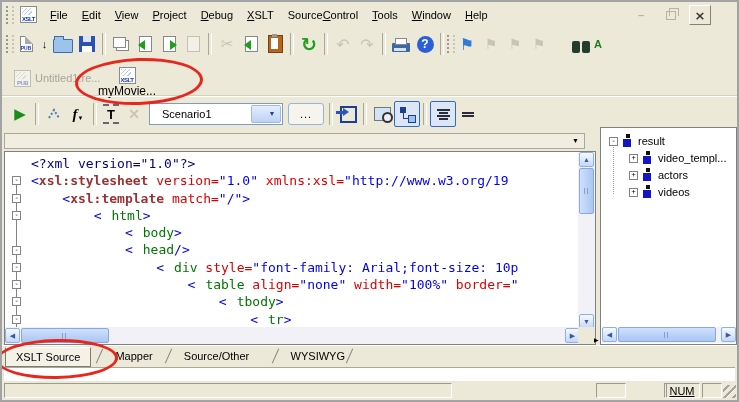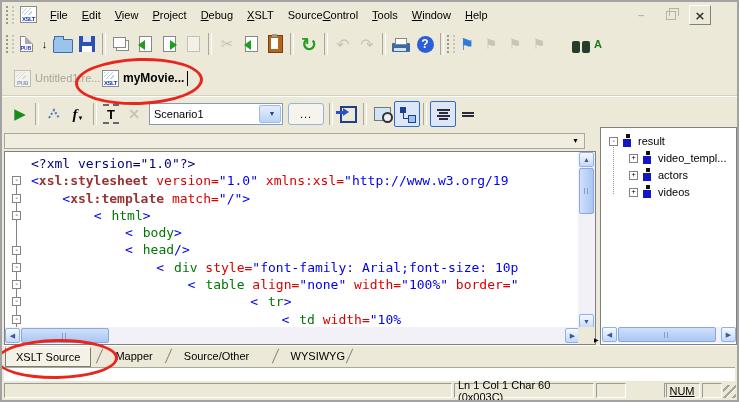--- a/index.html
+++ b/index.html
@@ -51,21 +51,21 @@
   .binoc::before,.binoc::after{content:"";position:absolute;top:0;width:8px;height:12px;background:#233c2c;border-radius:2px;}
   .binoc::before{left:0;} .binoc::after{right:0;}
   
   .doctabs{left:0;top:59px;width:735px;height:34px;border-bottom:1px solid #d4d0c0;}
   .doctab{position:absolute;top:6px;display:flex;align-items:center;height:22px;}
   .caret{width:1px;height:15px;background:#000;margin-left:3px;}
   .red-ellipse{position:absolute;border:3px solid #e8261c;border-radius:50%;pointer-events:none;z-index:50;}
   
   .scenbar{left:0;top:94px;width:735px;height:35px;display:flex;align-items:center;padding-left:6px;box-sizing:border-box;border-top:1px solid #fff;}
   .combo{width:132px;height:20px;background:#fff;border:1px solid #7f9db9;display:flex;align-items:center;position:relative;margin:0 3px;flex:none;}
-  .combo span{padding-left:4px;}
+  .combo span{padding-left:12px;}
   .combo-btn{position:absolute;right:1px;top:1px;width:16px;height:16px;background:linear-gradient(#e6eefc,#bcd2f5);border:1px solid #9db9eb;border-radius:2px;
      color:#21409a;font-size:7px;line-height:16px;text-align:center;}
   .xpbtn{height:20px;padding:0 5px;background:#f6f4ec;border:1px solid #94b4e0;border-radius:3px;display:flex;align-items:center;justify-content:center;margin:0 2px;flex:none;}
   .checked{background:#dde6f6;border:1px solid #316ac5;border-radius:2px;}
   .hbars i{display:block;height:2px;background:#2a2a3a;margin:1px auto;}
   
   .strip{left:2px;top:131px;width:581px;height:16px;background:#f1eee1;border:1px solid #aca899;box-sizing:border-box;}
   .strip .dd{position:absolute;right:2px;top:1px;width:13px;height:12px;text-align:center;font-size:7px;line-height:12px;color:#000;}
   
   .editor{left:2px;top:149px;width:592px;height:194px;background:#fff;border:1px solid #808080;box-sizing:border-box;overflow:hidden;}
@@ -218,21 +218,21 @@
     <div class="tbicon" style="width:10px;overflow:hidden;color:#1d7a1d;font-weight:bold;">
         <span>A</span>
       </div>
   </div>
 
   <div class="abs doctabs">
     <div class="doctab" style="left:8px;color:#a8a49a;">
       <span class="tabicon" style="opacity:.45;" data-glyph="PUB"></span>
       <span>Untitled1.re...</span>
     </div>
-    <div class="doctab" style="left:96px;font-weight:bold;font-size:12px;">
+    <div class="doctab" style="left:96px;font-weight:normal;font-size:12px;flex-direction:column;">
       <span class="tabicon" data-glyph="XSLT"></span>
       <span>myMovie...</span>
       <span class="caret"></span>
     </div>
   </div>
   <div class="red-ellipse" style="left:73px;top:56px;width:122px;height:41px;transform:rotate(-2deg);"></div>
 
   <div class="abs scenbar">
     <div class="tbicon" style="color:#1a8c1a;font-size:15px;">
         <span>▶</span>
@@ -306,20 +306,21 @@
   <div class="abs editor">
     <div class="codearea" id="code-lines" style="padding-top: 3px;">
         <div class="codeline"><span class="tk-decl">&lt;?xml version="1.0"?&gt;</span></div>
         <div class="codeline"><span class="tk-sym">&lt;</span><span class="tk-xsl">xsl:stylesheet</span><span class="tk-attr"> version=</span><span class="tk-val">"1.0"</span><span class="tk-attr"> xmlns:xsl=</span><span class="tk-val">"http://www.w3.org/19</span></div>
         <div class="codeline"><span class="tk-txt">    </span><span class="tk-sym">&lt;</span><span class="tk-xsl">xsl:template</span><span class="tk-attr"> match=</span><span class="tk-val">"/"</span><span class="tk-sym">&gt;</span></div>
         <div class="codeline"><span class="tk-txt">        </span><span class="tk-sym">&lt;</span><span class="tk-htm">html</span><span class="tk-sym">&gt;</span></div>
         <div class="codeline"><span class="tk-txt">            </span><span class="tk-sym">&lt;</span><span class="tk-htm">body</span><span class="tk-sym">&gt;</span></div>
         <div class="codeline"><span class="tk-txt">            </span><span class="tk-sym">&lt;</span><span class="tk-htm">head</span><span class="tk-sym">/&gt;</span></div>
         <div class="codeline"><span class="tk-txt">                </span><span class="tk-sym">&lt;</span><span class="tk-htm">div</span><span class="tk-attr"> style=</span><span class="tk-val">"font-family: Arial;font-size: 10p</span></div>
         <div class="codeline"><span class="tk-txt">                    </span><span class="tk-sym">&lt;</span><span class="tk-htm">table</span><span class="tk-attr"> align=</span><span class="tk-val">"none"</span><span class="tk-attr"> width=</span><span class="tk-val">"100%"</span><span class="tk-attr"> border=</span><span class="tk-val">"</span></div>
+        <div class="codeline"><span class="tk-txt">                        </span><span class="tk-sym">&lt;</span><span class="tk-htm">tbody</span><span class="tk-sym">&gt;</span></div>
         <div class="codeline"><span class="tk-txt">                            </span><span class="tk-sym">&lt;</span><span class="tk-htm">tr</span><span class="tk-sym">&gt;</span></div>
         <div class="codeline"><span class="tk-txt">                                </span><span class="tk-sym">&lt;</span><span class="tk-htm">td</span><span class="tk-attr"> width=</span><span class="tk-val">"10%</span></div>
       </div>
     <div class="foldline" style="top:28px;height:148px;"></div>
     <div id="fold-boxes">
         <div class="foldbox" style="top: 24.3px;">-</div>
         <div class="foldbox" style="top: 41.6px;">-</div>
         <div class="foldbox" style="top: 58.9px;">-</div>
         <div class="foldbox" style="top: 93.5px;">-</div>
         <div class="foldbox" style="top: 110.8px;">-</div>
@@ -386,23 +387,20 @@
       <div class="tabslash" style="left: 272.6px;"></div>
       <div class="btab" style="left: 278.6px;">WYSIWYG</div>
       <div class="tabslash" style="left: 347.4px;"></div>
     </div>
   <div class="red-ellipse" style="left:-6px;top:337px;width:116px;height:34px;transform:rotate(-1deg);"></div>
 
   <div class="abs whitestrip"></div>
 
   <div class="abs statusbar">
     <div class="spanel" style="left:2px;width:448px;"></div>
-    <div class="spanel" style="left:452px;width:140px;">
-        <span>Ln 1 Col 1  Char 60 (0x003C)</span>
-      </div>
     <div class="spanel" style="left:594px;width:30px;"></div>
     <div class="spanel" style="left:662px;width:36px;text-decoration:underline;">
         <span>NUM</span>
       </div>
     <div class="spanel" style="left:664px;width:34px;"></div>
     <div class="spanel" style="left:700px;width:20px;"></div>
     <div class="sizegrip"></div>
   </div>
 
 </div>

